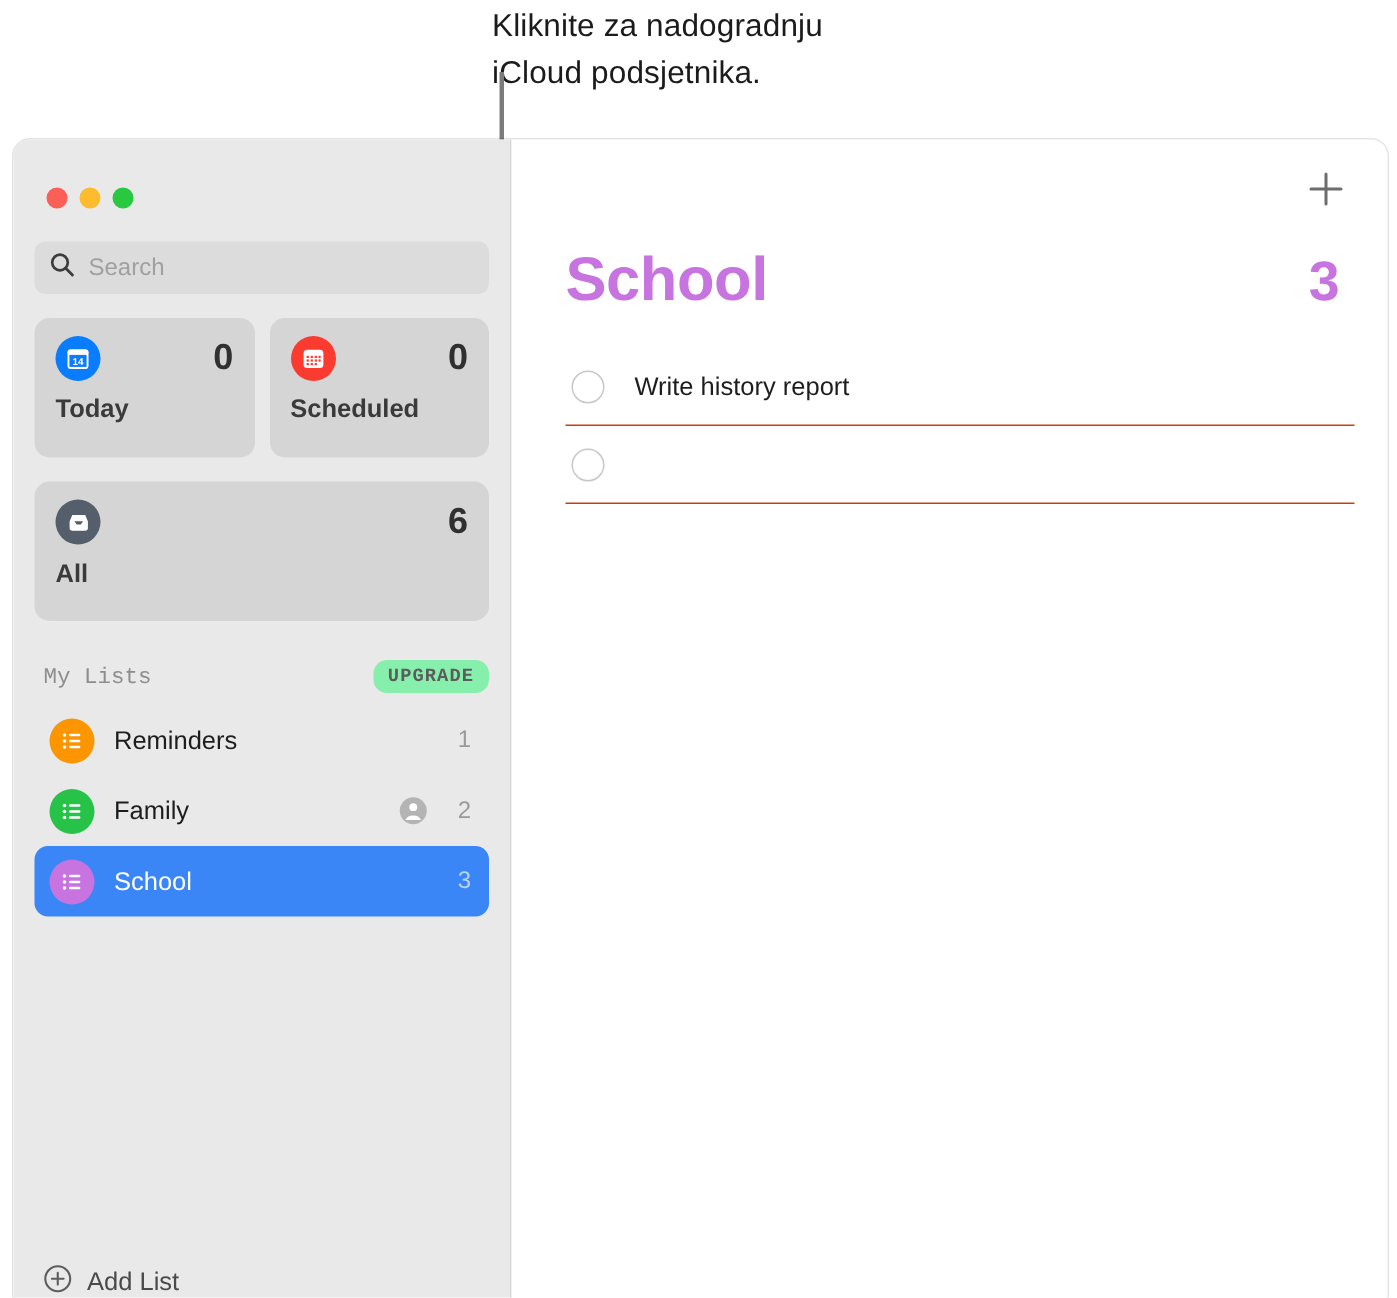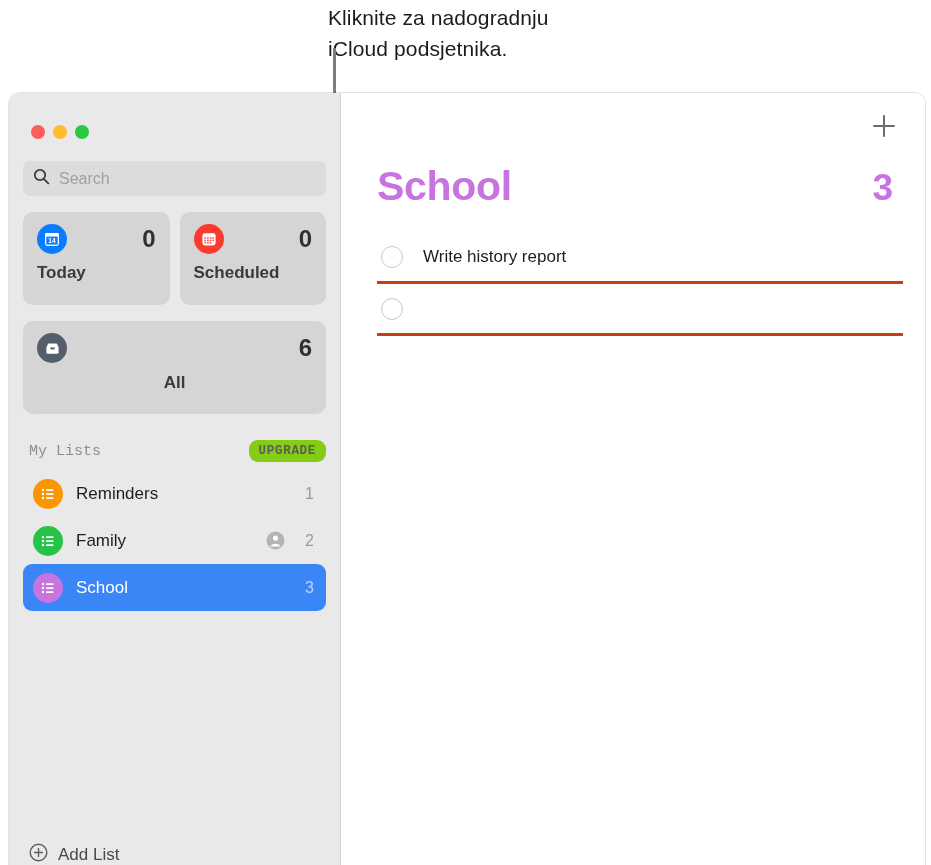--- a/index.html
+++ b/index.html
@@ -60,37 +60,37 @@
 
   .cards { display:flex; gap:10px; margin:16px 14px 0 14px; }
   .card {
     flex:1; background:#d5d5d5; border-radius:10px;
     height:93px; padding:12px 14px 0 14px; position:relative;
   }
   .card-top { display:flex; align-items:center; justify-content:space-between; }
   .card-count { font-size:24px; font-weight:bold; color:#303030; }
   .card-label { margin-top:9px; font-size:17px; font-weight:bold; color:#3a3a3a; }
   .card.wide { flex:1 1 100%; }
-  .card.wide .card-label { margin-top:10px;text-align:center; }
+  .card.wide .card-label { margin-top:10px; }
 
   .badge-circle {
     width:30px; height:30px; border-radius:50%;
     display:flex; align-items:center; justify-content:center;
   }
   .c-blue  { background:#0a7cff; }
   .c-red   { background:#fc3b30; }
   .c-slate { background:#555f6b; }
 
   .seclabel {
     margin:26px 14px 0 20px;
     display:flex; align-items:center; justify-content:space-between;font-family:Liberation Mono, monospace;
   }
   .seclabel-txt { font-size:15px; color:#8e8e8e; font-weight:500; }
   .upgrade {
-    background:#84cc16; color:#5c5c5c;
+    background:#86efac; color:#5c5c5c;
     font-size:12.5px; font-weight:bold; letter-spacing:.7px;
     padding:4px 10px; border-radius:9px;
   }
 
   .lists { margin:8px 14px 0 14px; }
   .list-row {
     height:47px; border-radius:9px;
     display:flex; align-items:center; gap:13px; padding:0 12px 0 10px;
   }
   .list-row.selected { background:#3b86f7; }
@@ -122,21 +122,21 @@
   .title-row {
     display:flex; align-items:baseline; justify-content:space-between;
     padding:70px 10px 0 14px;
   }
   .title { font-size:41px; font-weight:bold; color:#c773e0; letter-spacing:-.3px; }
   .title-count { font-size:37px; font-weight:bold; color:#c773e0; }
 
   .tasks { margin-top:22px; padding-left:14px; }
   .task {
     display:flex; align-items:center; gap:20px;
-    height:52px; border-bottom:3px solid #c2410c;
+    height:52px; border-bottom:1px solid #c2410c;
     padding-left:4px;
   }
   .task:first-child { border-top:none; }
   .circle {
     width:22px; height:22px; border-radius:50%;
     border:1.6px solid #c8c8c8; flex:0 0 22px;
   }
   .task-text { font-size:17px; color:#1d1d1d; }
 </style>
 </head>

